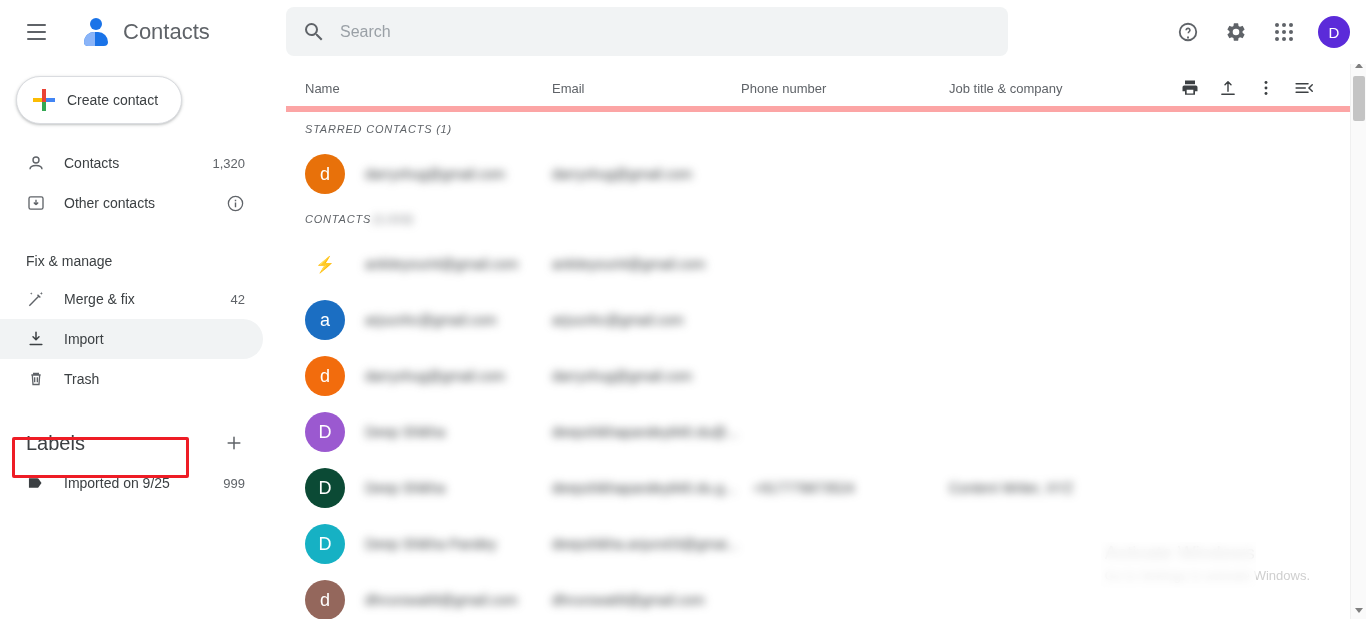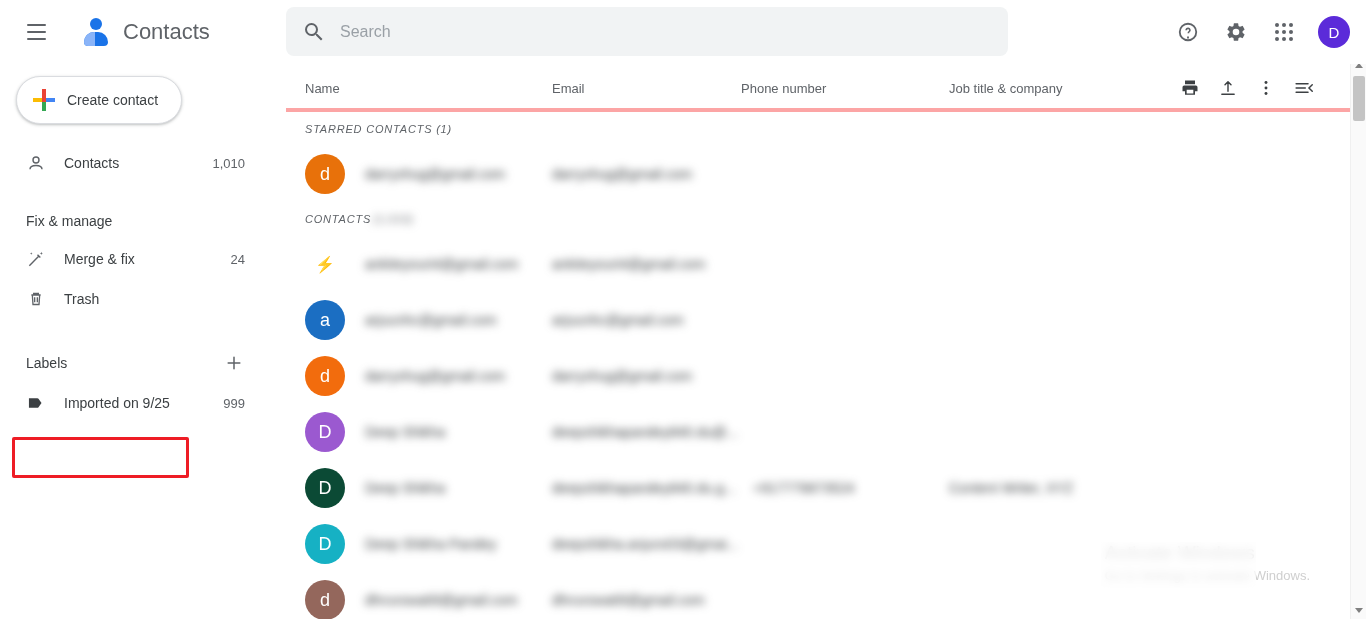--- a/index.html
+++ b/index.html
@@ -106,36 +106,36 @@
 
   .section-head {
     font-size: 14px; color: #3c4043; padding-left: 26px;
     margin-top: 26px; margin-bottom: 6px; height: 24px; line-height: 24px;
   }
   .labels-head {
     display: flex; align-items: center; padding-left: 26px;
     margin-top: 30px; margin-bottom: 6px; height: 28px;
     padding-right: 40px;
   }
-  .labels-head .lh-text { font-size: 14px; color: #3c4043; flex: 1; }
+  .labels-head .lh-text { font-size: 20px; color: #3c4043; flex: 1; }
   .plus-btn { width: 24px; height: 24px; display: flex; align-items: center; justify-content: center; cursor: pointer; border-radius: 50%; }
 
   
   .annot-box {
     position: absolute; left: 12px; top: 373px; width: 177px; height: 41px;
     border: 3px solid #ee1c25; border-radius: 2px; pointer-events: none; z-index: 30;
   }
 
   
   .main {
     position: absolute; left: 286px; top: 64px; width: 1064px; height: 555px;
     background: #fff; overflow: hidden;
   }
   .table-head {
-    position: relative; height: 48px; border-bottom: 4px solid #fca5a5;
+    position: relative; height: 48px; border-bottom: 6px solid #fca5a5;
     display: flex; align-items: center;
   }
   .th { font-size: 13px; color: #5f6368; position: absolute; top: 17px; }
   .th-name  { left: 19px; }
   .th-email { left: 266px; }
   .th-phone { left: 455px; }
   .th-job   { left: 663px; }
 
   .head-actions { position: absolute; right: 28px; top: 6px; display: flex; align-items: center; }
   .hact {
@@ -274,38 +274,62 @@
 
     <div class="nav-list">
 
       <div class="nav-item">
         <div class="nav-ic">
           <svg width="20" height="20" viewBox="0 0 24 24">
             <path fill="none" stroke="#5f6368" stroke-width="1.7" d="M12 12a3.6 3.6 0 1 0 0-7.2 3.6 3.6 0 0 0 0 7.2zM4.8 19.6c0-3 3.2-4.6 7.2-4.6s7.2 1.6 7.2 4.6"></path>
           </svg>
         </div>
         <div class="nav-label">Contacts</div>
-        <div class="nav-count">1,010</div>
-      </div>
-
-
+        <div class="nav-count">1,320</div>
+      </div>
+
+
+      <div class="nav-item">
+        <div class="nav-ic">
+          <svg width="20" height="20" viewBox="0 0 24 24">
+            <rect x="3.6" y="4.6" width="16.8" height="14.8" rx="2" fill="none" stroke="#5f6368" stroke-width="1.6"></rect>
+            <path fill="none" stroke="#5f6368" stroke-width="1.6" d="M12 8v6m0 0-2.6-2.6M12 14l2.6-2.6"></path>
+          </svg>
+        </div>
+        <div class="nav-label">Other contacts</div>
+        <div class="nav-info">
+          <svg width="19" height="19" viewBox="0 0 24 24">
+            <circle cx="12" cy="12" r="9" fill="none" stroke="#5f6368" stroke-width="1.6"></circle>
+            <path fill="#5f6368" d="M11.1 10.6h1.8v6h-1.8zM11.1 7.2h1.8V9h-1.8z"></path>
+          </svg>
+        </div>
+      </div>
 
       <div class="section-head">Fix &amp; manage</div>
 
       <div class="nav-item">
         <div class="nav-ic">
           <svg width="20" height="20" viewBox="0 0 24 24">
             <path fill="none" stroke="#5f6368" stroke-width="1.7" d="M4 20 15.5 8.5M13.8 6.8l3.4 3.4"></path>
             <path fill="#5f6368" d="M18.4 3.3l.5 1.5 1.5.5-1.5.5-.5 1.5-.5-1.5-1.5-.5 1.5-.5zM6.3 4l.4 1.1L7.8 5.5l-1.1.4L6.3 7l-.4-1.1-1.1-.4 1.1-.4z"></path>
           </svg>
         </div>
         <div class="nav-label">Merge &amp; fix</div>
-        <div class="nav-count">24</div>
-      </div>
-
+        <div class="nav-count">42</div>
+      </div>
+
+      <div class="nav-item active-pill">
+        <div class="nav-ic">
+          <svg width="20" height="20" viewBox="0 0 24 24">
+            <path fill="none" stroke="#3c4043" stroke-width="1.8" stroke-linecap="round" d="M12 4v9m0 0-3.6-3.6M12 13l3.6-3.6M5 18.6h14"></path>
+          </svg>
+        </div>
+        <div class="nav-label">Import</div>
+        <div class="nav-count"></div>
+      </div>
 
       <div class="nav-item">
         <div class="nav-ic">
           <svg width="20" height="20" viewBox="0 0 24 24">
             <path fill="none" stroke="#5f6368" stroke-width="1.6" d="M6.4 7.2h11.2M9.2 7.2V5.4h5.6v1.8M7.6 7.2l.8 11.4h7.2l.8-11.4M10.4 10v6M13.6 10v6"></path>
           </svg>
         </div>
         <div class="nav-label">Trash</div>
         <div class="nav-count"></div>
       </div>

